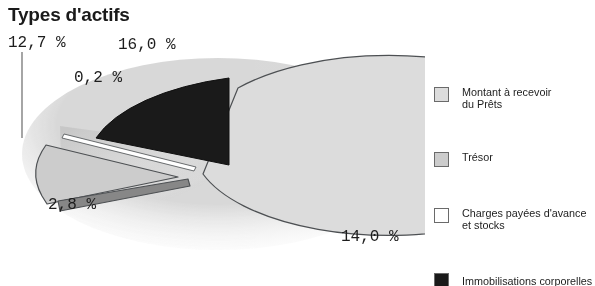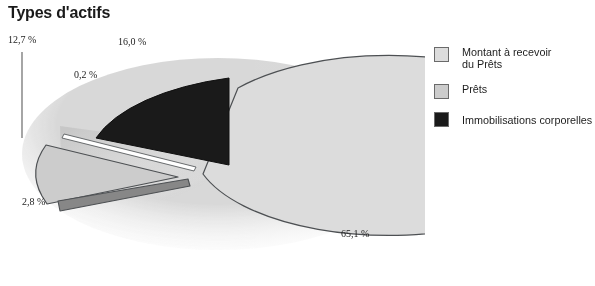--- a/index.html
+++ b/index.html
@@ -6,46 +6,47 @@
   body{
     width:595px;height:286px;
     background:#ffffff;
     font-family:"Liberation Sans","DejaVu Sans",sans-serif;
     overflow:hidden;position:relative;
   }
   #root{position:absolute;inset:0;}
 
   .title{
     position:absolute;left:8px;top:4px;
-    font-size:16px;font-weight:bold;color:#1a1a1a;
+    font-size:19px;font-weight:bold;color:#1a1a1a;
     letter-spacing:-0.2px;
     font-family:"Liberation Sans","DejaVu Sans",sans-serif;
   }
 
   .chart-area{position:absolute;left:0;top:26px;width:425px;height:260px;}
   .chart-area svg{display:block;}
 
   .pct{
     position:absolute;
-    font-size:10px;color:#1d1d1d;
+    font-size:16px;color:#1d1d1d;
     white-space:nowrap;
-    font-family:Liberation Serif, serif;
+    font-family:Liberation Mono, monospace;
   }
   .pct-127{left:8px;top:34px;}
   .pct-160{left:118px;top:36px;}
   .pct-02{left:50px;top:69px;margin-left:24px;}
-  .pct-28{left:22px;top:196px;}
+  .pct-28{left:48px;top:196px;}
   .pct-683{left:341px;top:228px;}
 
   .legend{
     position:absolute;left:434px;top:46px;width:161px;
   }
   .legend-row{
     display:flex;align-items:flex-start;
     margin-bottom:12px;
+    margin-top:40px;
   }
   .legend-row:last-child{margin-bottom:0;align-items:flex-end;}
   .swatch{
     width:15px;height:15px;
     border:1px solid #6a6a6a;
     box-sizing:border-box;
     flex:0 0 15px;
     margin-top:1px;
   }
   .legend-label{
@@ -113,40 +114,47 @@
       <path d="M 190 160 L 60 185 L 58 175 L 188 153 Z" fill="#878787" stroke="#4d5053" stroke-width="1.1" stroke-linejoin="round"></path>
 
       <line x1="22" y1="26" x2="22" y2="112" stroke="#5c5c5c" stroke-width="1.1"></line>
     </svg>
   </div>
 
   <div class="pct pct-127">12,7 %</div>
   <div class="pct pct-160">16,0 %</div>
   <div class="pct pct-02">0,2 %</div>
   <div class="pct pct-28">2,8 %</div>
-  <div class="pct pct-683">65,1 %</div>
+  <div class="pct pct-683">14,0 %</div>
 
   <div class="legend">
 
     <div class="legend-row">
       <span class="swatch" style="background:#dcdcdc"></span>
       <span class="legend-label">
         <span>Montant à recevoir</span>
         <span class="l2">du Prêts</span>
       </span>
     </div>
 
 
     <div class="legend-row">
       <span class="swatch" style="background:#cccccc"></span>
       <span class="legend-label">
-        <span>Prêts</span>
+        <span>Trésor</span>
       </span>
     </div>
 
+    <div class="legend-row">
+      <span class="swatch" style="background:#ffffff"></span>
+      <span class="legend-label">
+        <span>Charges payées d'avance</span>
+        <span class="l2">et stocks</span>
+      </span>
+    </div>
 
     <div class="legend-row">
       <span class="swatch" style="background:#1a1a1a"></span>
       <span class="legend-label">
         <span>Immobilisations corporelles</span>
       </span>
     </div>
 
   </div>
 

